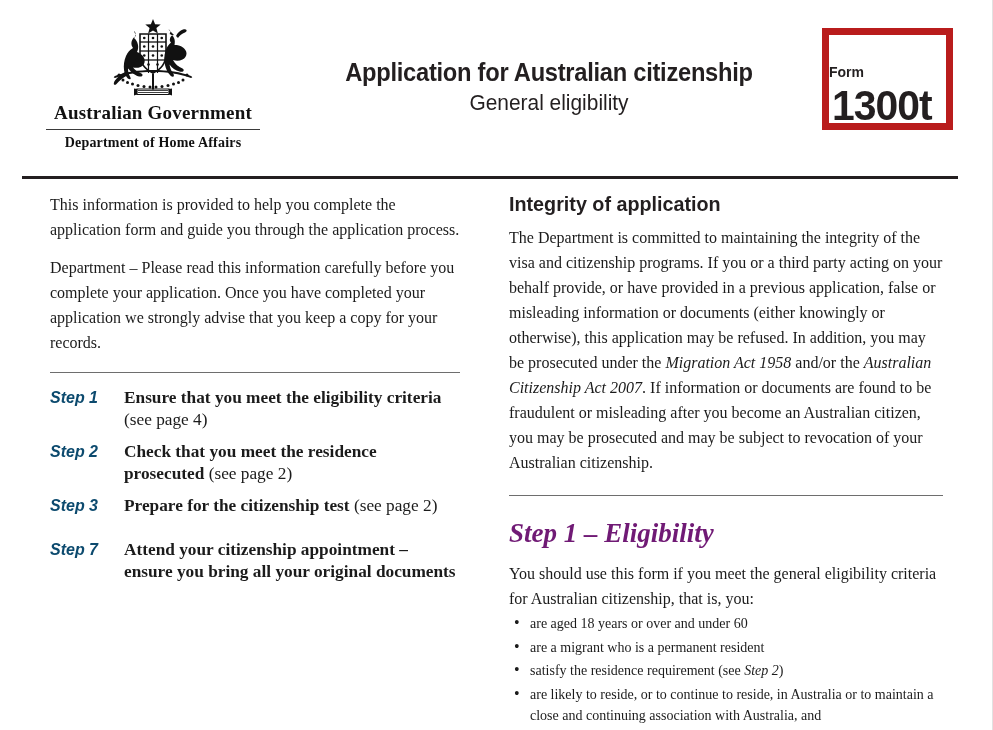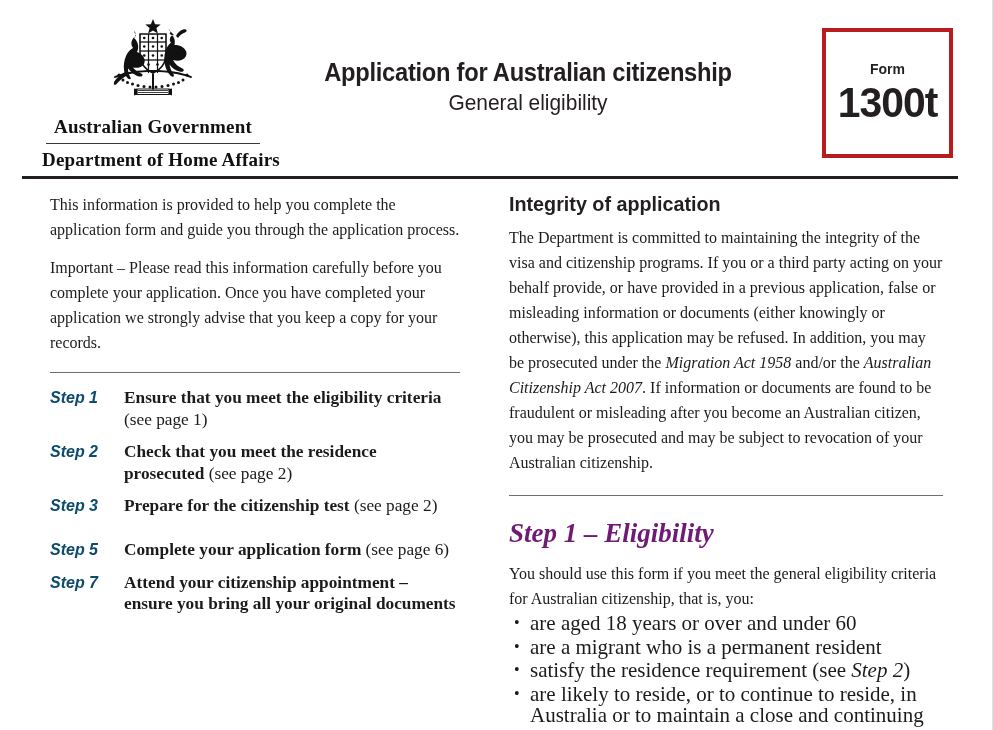--- a/index.html
+++ b/index.html
@@ -42,40 +42,40 @@
     margin: 0 auto;
     width: 104px;
     height: 84px;
   }
   .gov-line {
     font-family: "Liberation Serif", serif;
     font-weight: bold;
     font-size: 19px;
     letter-spacing: 0.2px;
     color: #111111;
-    margin-top: 16px;
+    margin-top: 2px;
     white-space: nowrap;
   }
   .gov-rule {
     height: 1px;
     background: #3a3a3a;
     margin: 5px 4px 5px 4px;
   }
   .dept-line {
     font-family: "Liberation Serif", serif;
     font-weight: bold;
-    font-size: 19px;
+    font-size: 14px;
     letter-spacing: 0.2px;
     color: #111111;
     white-space: nowrap;
   }
 
   .title-block {
     position: absolute;
-    left: 283px;
+    left: 304px;
     top: 58px;
     width: 490px;
     text-align: center;
   }
   .title-main {
     font-family: "Liberation Sans Narrow", "Liberation Sans", sans-serif;
     font-weight: bold;
     font-size: 25.5px;
     letter-spacing: -0.3px;
     color: #231f20;
@@ -92,24 +92,24 @@
     transform: scaleX(0.95);
     transform-origin: center;
     white-space: nowrap;
   }
 
   .form-box {
     position: absolute;
     left: 822px;
     top: 28px;
     width: 131px;
-    height: 130px;
-    border: 4px solid #b91c1c;
+    height: 102px;
+    border: 7px solid #b91c1c;
     box-sizing: border-box;
-    text-align: center;
+    text-align: left;
   }
   .form-label {
     font-family: "Liberation Sans Narrow", "Liberation Sans", sans-serif;
     font-weight: bold;
     font-size: 14px;
     color: #231f20;
     margin-top: 29px;
   }
   .form-number {
     font-family: "Liberation Sans Narrow", "Liberation Sans", sans-serif;
@@ -218,21 +218,21 @@
 
   .bullets {
     list-style: none;
     margin: 2px 0 10px 0;
     padding: 0;
   }
   .bullets li {
     position: relative;
     padding-left: 21px;
     font-family: "Liberation Serif", serif;
-    font-size: 21px;
+    font-size: 14px;
     line-height: 21.6px;
     color: #1b1b1b;
     margin-bottom: 2px;
   }
   .bullets li::before {
     content: "\2022";
     position: absolute;
     left: 5px;
     top: -1px;
     font-size: 16px;
@@ -330,43 +330,39 @@
       <div class="form-number">1300t</div>
     </div>
   </div>
 
   <div class="header-rule"></div>
 
   <div class="columns">
 
     <div class="col col-left">
       <p class="body-text">This information is provided to help you complete the application form and guide you through the application process.</p>
-      <p class="body-text">Important – Please read this information carefully before you complete your application. Once you have completed your application we strongly advise that you keep a copy for your records.</p>
+      <p class="body-text">Department – Please read this information carefully before you complete your application. Once you have completed your application we strongly advise that you keep a copy for your records.</p>
 
       <div class="thin-rule"></div>
 
 
       <div class="steps">
         <div class="step-row">
           <div class="step-label">Step 1</div>
-          <div class="step-desc"><span class="step-title">Ensure that you meet the eligibility criteria</span> <span class="step-ref">(see page 1)</span></div>
+          <div class="step-desc"><span class="step-title">Ensure that you meet the eligibility criteria</span> <span class="step-ref">(see page 4)</span></div>
         </div>
         <div class="step-row">
           <div class="step-label">Step 2</div>
           <div class="step-desc"><span class="step-title">Check that you meet the residence prosecuted</span> <span class="step-ref">(see page 2)</span></div>
         </div>
         <div class="step-row">
           <div class="step-label">Step 3</div>
           <div class="step-desc"><span class="step-title">Prepare for the citizenship test</span> <span class="step-ref">(see page 2)</span></div>
         </div>
         <div class="step-row">
-        </div>
-        <div class="step-row">
-          <div class="step-label">Step 5</div>
-          <div class="step-desc"><span class="step-title">Complete your application form</span> <span class="step-ref">(see page 6)</span></div>
         </div>
         <div class="step-row">
           <div class="step-label">Step 7</div>
           <div class="step-desc"><span class="step-title">Attend your citizenship appointment – ensure you bring all your original documents</span> </div>
         </div>
       </div>
     </div>
 
     <div class="col col-right">
       <div class="sans-heading">Integrity of application</div>

